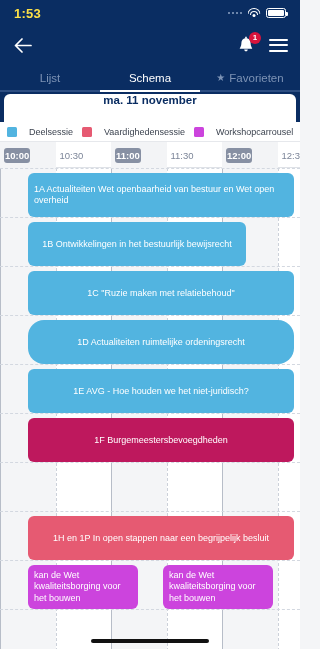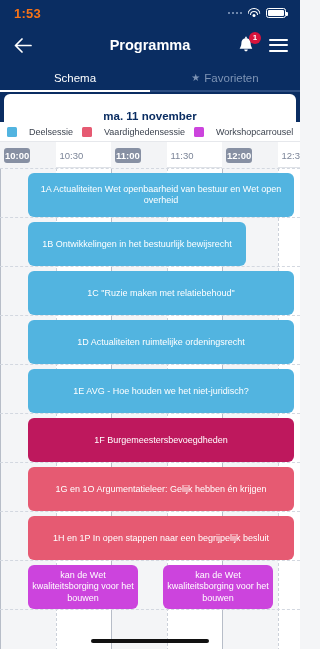--- a/index.html
+++ b/index.html
@@ -6,21 +6,21 @@
   html, body {
     width:300px; height:649px;
     font-family:"Liberation Sans", sans-serif;
     overflow:hidden;
     background:#f4f5f7;
   }
   #app { position:relative; width:300px; height:649px; overflow:hidden; }
 
   
   .statusbar {
-    height:26px; background:#0a2d62; color:#f97316;
+    height:26px; background:#0a2d62; color:#fde047;
     display:flex; align-items:center; justify-content:space-between;
     padding:0 14px;
   }
   .status-time { font-size:13px; font-weight:bold; letter-spacing:.2px; }
   .status-right { display:flex; align-items:center; gap:5px; }
   .sig-dots { display:flex; gap:1.5px; align-items:flex-end; }
   .sig-dots i { width:2.5px; height:2.5px; border-radius:50%; background:#8ea3c4; display:block; }
   .wifi { width:14px; height:11px; position:relative; }
   .wifi span { position:absolute; left:50%; transform:translateX(-50%);
     border:1.4px solid #fff; border-bottom:none; border-radius:50% 50% 0 0 / 100% 100% 0 0; }
@@ -54,21 +54,21 @@
   .segtab { flex:1; display:flex; align-items:center; justify-content:center; gap:4px;
     font-size:11.5px; color:#7d93b5; cursor:pointer; position:relative; }
   .segtab.active { color:#fff; }
   .segtab::after { content:""; position:absolute; bottom:0; left:0; right:0; height:2px;
     background:#2d4e82; }
   .segtab.active::after { background:#fff; height:2.5px; }
   .star { font-size:10px; line-height:1; }
 
   
   .datetabs { height:30px; background:#0a2d62; display:flex; align-items:flex-end; padding:0 4px; }
-  .datetab { flex:1; height:26px; display:flex; align-items:flex-end; justify-content:center;
+  .datetab { flex:1; height:26px; display:flex; align-items:flex-start; justify-content:center;
     font-size:11.5px; color:#9fb2cf; cursor:pointer;margin-top:33px; }
   .datetab.active { background:#fff; color:#0a2d62; font-weight:bold;
     border-radius:6px 6px 0 0; height:28px; }
 
   
   .legend { height:20px; background:#fff; display:flex; align-items:center;
     padding:0 7px; gap:9px; border-bottom:1px solid #e6e8ec; }
   .leg { display:flex; align-items:center; gap:12px; }
   .leg-sw { width:10px; height:10px; border-radius:1.5px; display:block; }
   .leg-lb { font-size:9px; color:#3d4450; white-space:nowrap; }
@@ -86,22 +86,22 @@
   .gcol { position:absolute; top:0; bottom:0; }
   .gcol.shade { background:#f4f5f7; }
   .gline { position:absolute; top:0; bottom:0; width:1px; }
   .gline.solid { background:#b7bdc8; }
   .gline.dash { border-left:1px dashed #ccd1da; }
   .rowline { position:absolute; left:0; right:0; height:0;
     border-top:1px dashed #d3d8e0; }
 
   
   .card { position:absolute; border-radius:6px; display:flex;
-    align-items:center; justify-content:center; text-align:center;
-    color:#fff; padding:3px 0; line-height:1.2; cursor:pointer;
+    align-items:center; justify-content:center; text-align:left;
+    color:#fff; padding:3px 6px; line-height:1.2; cursor:pointer;
     overflow:hidden; font-size:9px; }
   .card.multi { line-height:1.25; }
 
   
   .home-ind { position:absolute; bottom:6px; left:50%; transform:translateX(-50%);
     width:118px; height:4px; background:#111; border-radius:3px; }
 </style>
 </head>
 <body>
 
@@ -126,39 +126,41 @@
         </div>
     </div>
   </div>
 
   <div class="navbar">
     <div class="nav-back">
       <svg width="18" height="15" viewBox="0 0 18 15" aria-hidden="true">
         <path d="M8 1 L1.5 7.5 L8 14 M1.5 7.5 H17" stroke="#fff" stroke-width="1.7" fill="none" stroke-linecap="round" stroke-linejoin="round"></path>
       </svg>
     </div>
-    <div class="nav-title">Programma</div>
     <div class="nav-right">
       <div class="bell-wrap">
         <svg width="18" height="19" viewBox="0 0 18 19" aria-hidden="true">
           <path d="M9 2.2c-2.7 0-4.6 2-4.6 4.6 0 4-1.6 4.9-1.6 5.9h12.4c0-1-1.6-1.9-1.6-5.9 0-2.6-1.9-4.6-4.6-4.6z" fill="#fff"></path>
           <path d="M9 1.2v1.2" stroke="#fff" stroke-width="1.4" stroke-linecap="round"></path>
           <path d="M7.2 13.6a1.8 1.8 0 0 0 3.6 0" fill="#fff"></path>
         </svg>
         <div class="badge">1</div>
       </div>
       <div class="hamb">
         <i></i>
           <i></i>
           <i></i>
       </div>
     </div>
   </div>
 
   <div class="segtabs">
+    <div class="segtab">
+      <span>Lijst</span>
+    </div>
     <div class="segtab active">
       <span>Schema</span>
     </div>
     <div class="segtab">
       <span class="star">★</span>
       <span>Favorieten</span>
     </div>
   </div>
 
   <div class="datetabs">
@@ -222,23 +224,22 @@
       <div class="rowline" style="top: 147px;"></div>
       <div class="rowline" style="top: 196px;"></div>
       <div class="rowline" style="top: 245px;"></div>
       <div class="rowline" style="top: 294px;"></div>
       <div class="rowline" style="top: 343px;"></div>
       <div class="rowline" style="top: 392px;"></div>
       <div class="rowline" style="top: 441px;"></div>
       <div class="card" style="left: 28px; top: 5px; width: 266px; height: 44px; background: rgb(82, 180, 224);">1A Actualiteiten Wet openbaarheid van bestuur en Wet open overheid</div>
       <div class="card" style="left: 28px; top: 54px; width: 218px; height: 44px; background: rgb(82, 180, 224);">1B Ontwikkelingen in het bestuurlijk bewijsrecht</div>
       <div class="card" style="left: 28px; top: 103px; width: 266px; height: 44px; background: rgb(82, 180, 224);">1C "Ruzie maken met relatiebehoud"</div>
-      <div class="card" style="left: 28px; top: 152px; width: 266px; height: 44px; background: rgb(82, 180, 224);">1D Actualiteiten ruimtelijke ordeningsrecht</div>
+      <div class="card" style="left: 28px; top: 152px; width: 266px; height: 44px; background: rgb(82, 180, 224); border-radius: 16px;">1D Actualiteiten ruimtelijke ordeningsrecht</div>
       <div class="card" style="left: 28px; top: 201px; width: 266px; height: 44px; background: rgb(82, 180, 224);">1E AVG - Hoe houden we het niet-juridisch?</div>
       <div class="card" style="left: 28px; top: 250px; width: 266px; height: 44px; background: #be185d;">1F Burgemeestersbevoegdheden</div>
-      <div class="card" style="left: 28px; top: 299px; width: 266px; height: 44px; background: rgb(230, 90, 114);">1G en 1O Argumentatieleer: Gelijk hebben én krijgen</div>
       <div class="card" style="left: 28px; top: 348px; width: 266px; height: 44px; background: rgb(230, 90, 114);">1H en 1P In open stappen naar een begrijpelijk besluit</div>
       <div class="card multi" style="left: 28px; top: 397px; width: 110px; height: 44px; background: rgb(204, 68, 221);">kan de Wet kwaliteitsborging voor het bouwen</div>
       <div class="card multi" style="left: 163px; top: 397px; width: 110px; height: 44px; background: rgb(204, 68, 221);">kan de Wet kwaliteitsborging voor het bouwen</div>
     </div>
 
   <div class="home-ind"></div>
 </div>
 
 </body></html>

